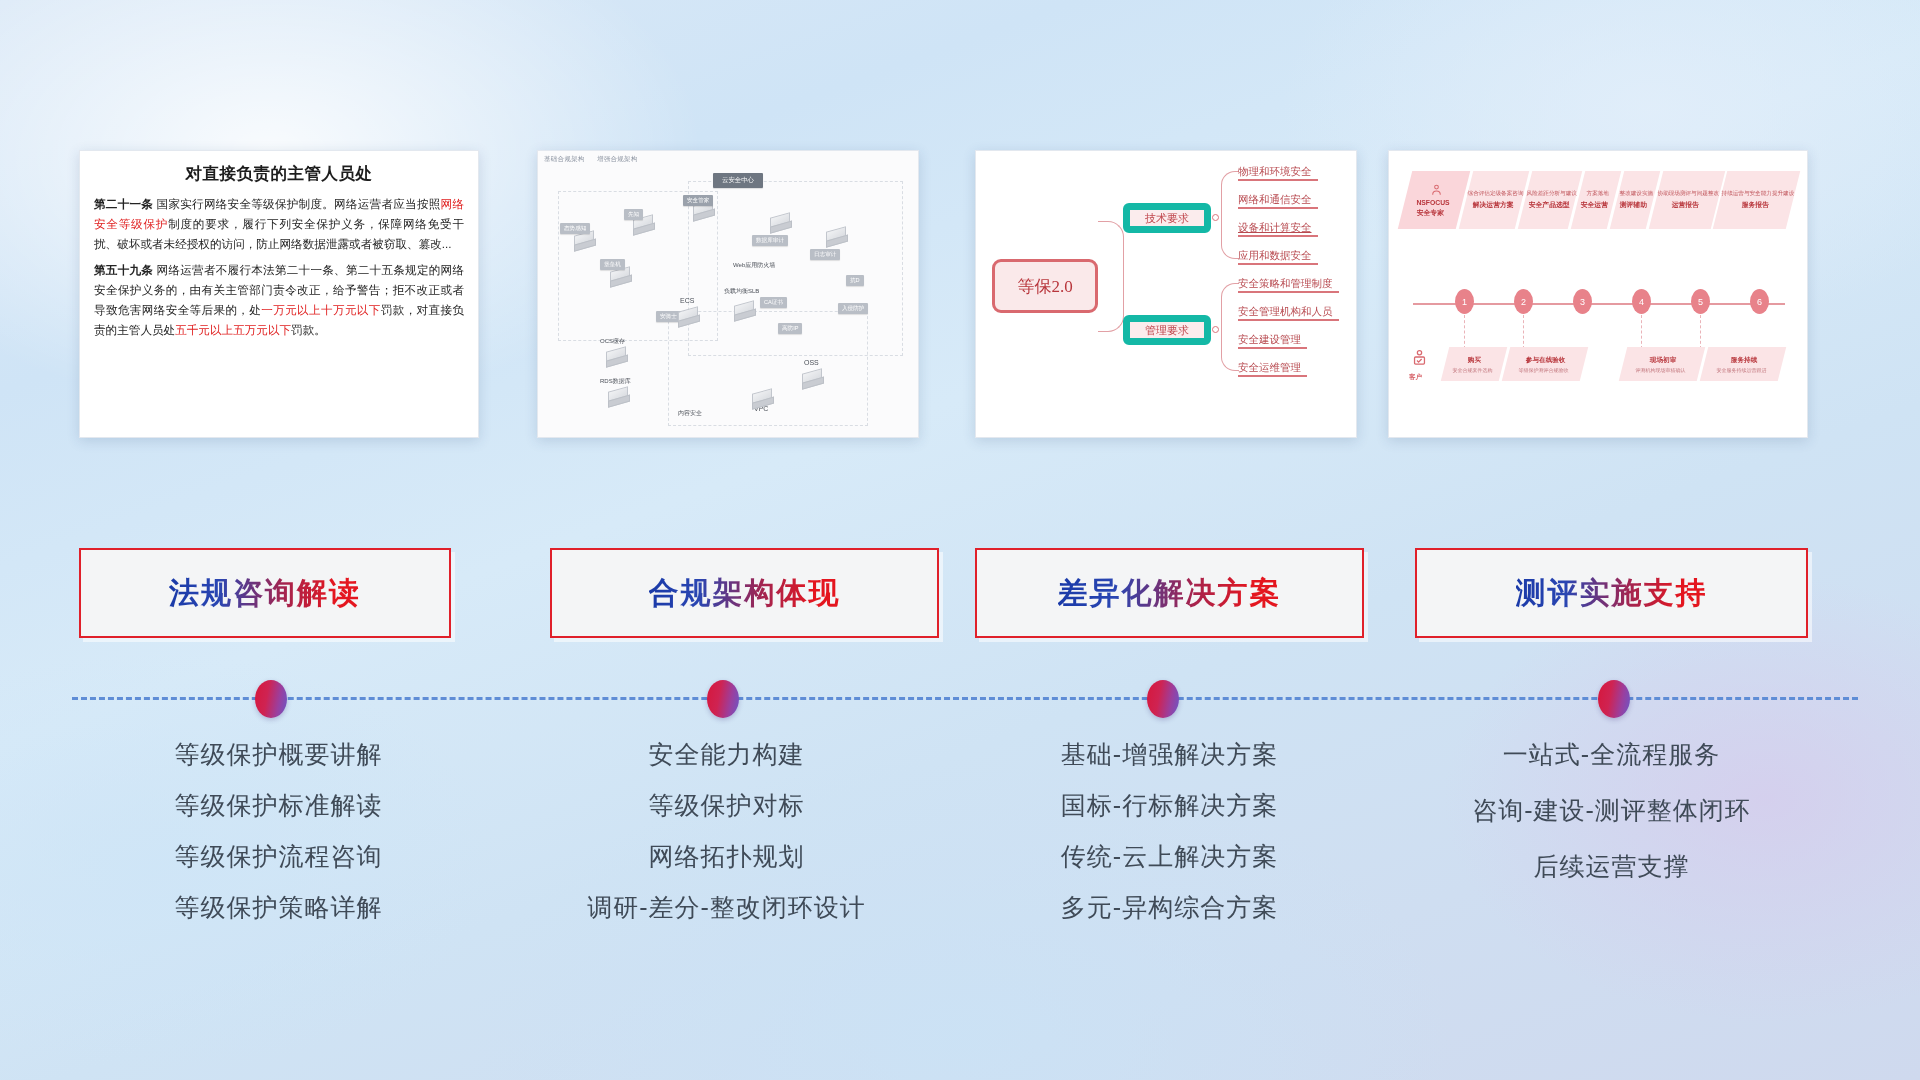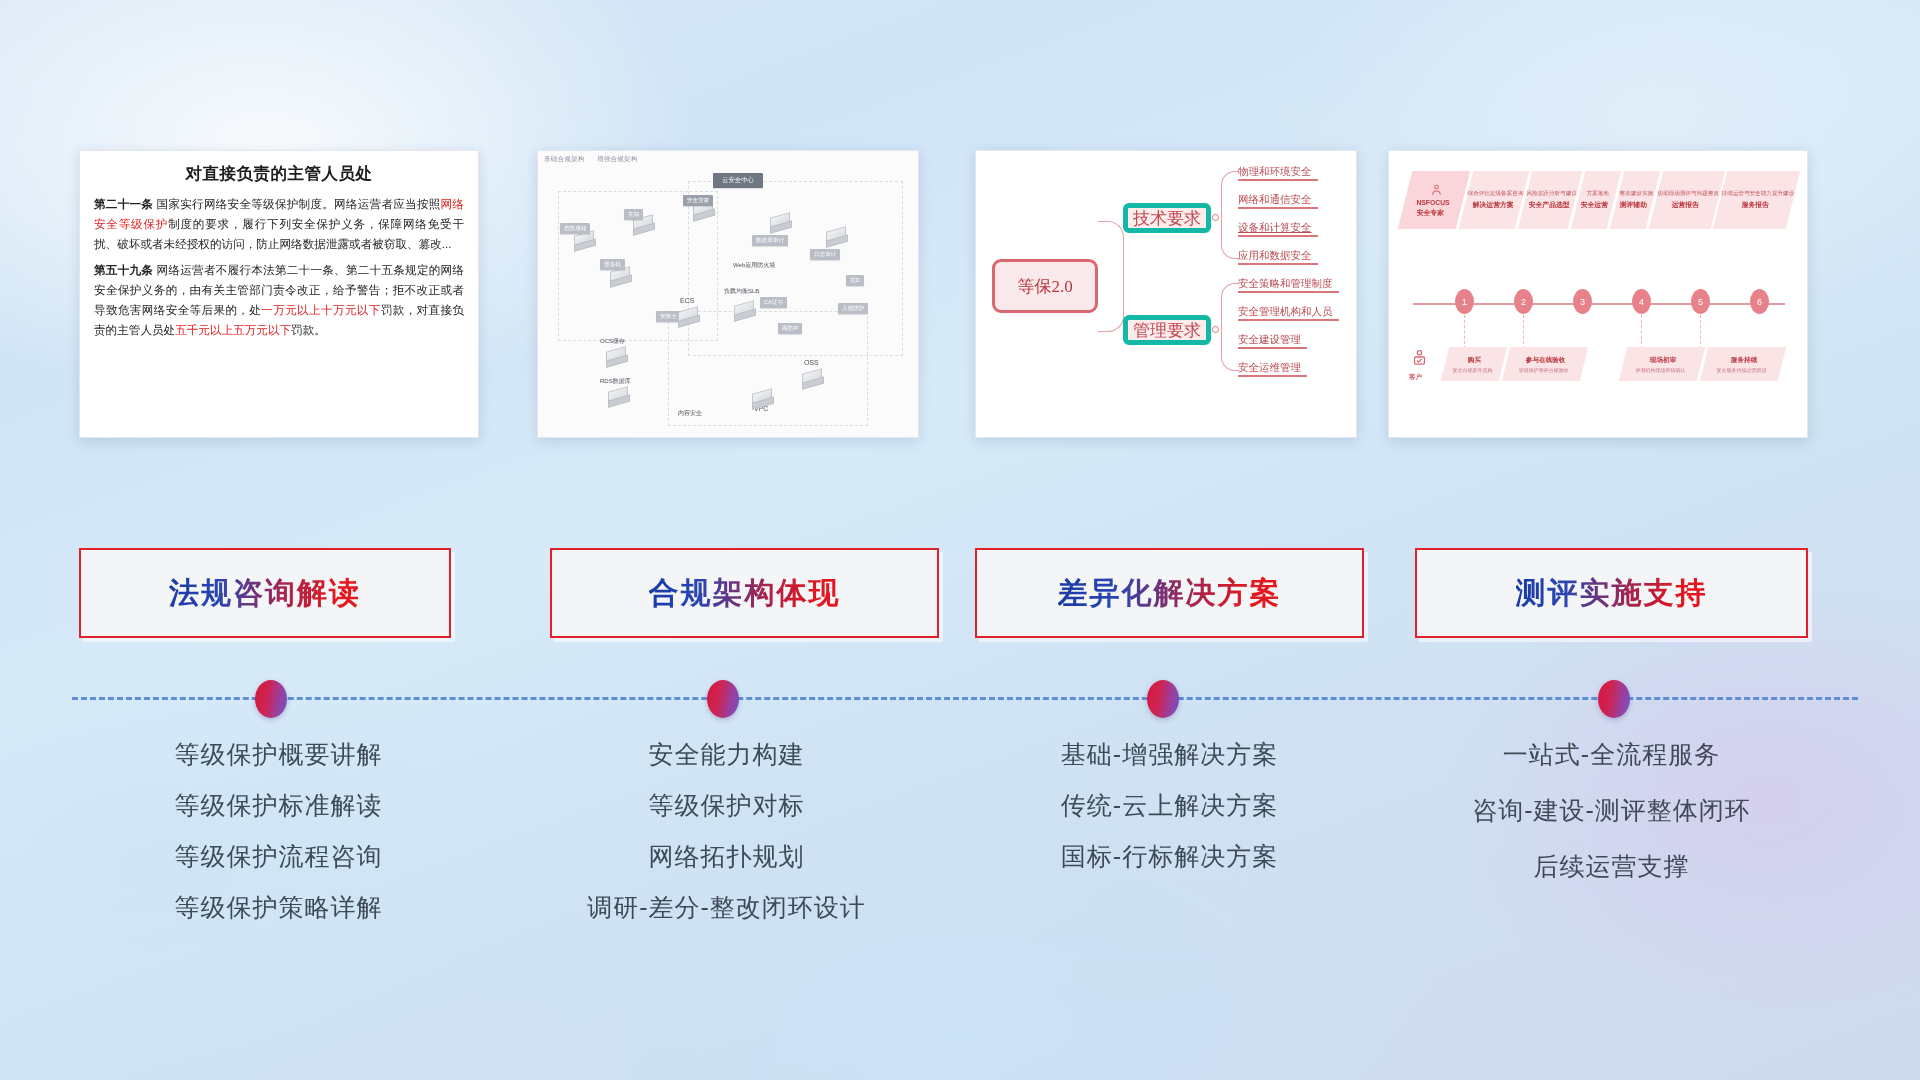--- a/index.html
+++ b/index.html
@@ -63,23 +63,23 @@
 
   
   .mind{ position:relative; width:100%; height:100%; background:#fff; }
   .mind .root{
     position:absolute; left:16px; top:108px; width:106px; height:54px;
     border:3px solid #d9696f; border-radius:9px; background:#fae9ea;
     display:flex; align-items:center; justify-content:center;
     font-size:17px; color:#b8363c; font-family:"Liberation Serif",serif;
   }
   .mind .mid{
-    position:absolute; width:88px; height:30px; border:5px solid #14b8a6;
+    position:absolute; width:88px; height:30px; border:7px solid #14b8a6;
     border-radius:6px; background:#fbeced; display:flex; align-items:center; justify-content:center;
-    font-size:17px; color:#c0484e; font-family:"Liberation Serif",serif;
+    font-size:11px; color:#c0484e; font-family:"Liberation Serif",serif;
   }
   .mind .mid.m1{ left:147px; top:52px; }
   .mind .mid.m2{ left:147px; top:164px; }
   .mind .leaf{
     position:absolute; font-size:10.5px; color:#b84a50; font-family:"Liberation Serif",serif;
     white-space:nowrap; padding-bottom:2px;
   }
   .mind .leaf::after{
     content:""; position:absolute; left:0; right:-6px; bottom:0; height:1.6px; background:#d9757b;
   }
@@ -362,22 +362,23 @@
       <div class="item">等级保护策略详解</div>
     </div>
     <div class="col l2">
       <div class="item">安全能力构建</div>
       <div class="item">等级保护对标</div>
       <div class="item">网络拓扑规划</div>
       <div class="item">调研-差分-整改闭环设计</div>
     </div>
     <div class="col l3">
       <div class="item">基础-增强解决方案</div>
+      <div class="item">国标-行标解决方案</div>
       <div class="item">传统-云上解决方案</div>
-      <div class="item">国标-行标解决方案</div>
+      <div class="item">多元-异构综合方案</div>
     </div>
     <div class="col l4">
       <div class="item">一站式-全流程服务</div>
       <div class="item">咨询-建设-测评整体闭环</div>
       <div class="item">后续运营支撑</div>
     </div>
   </div>
 
 </div>
 

